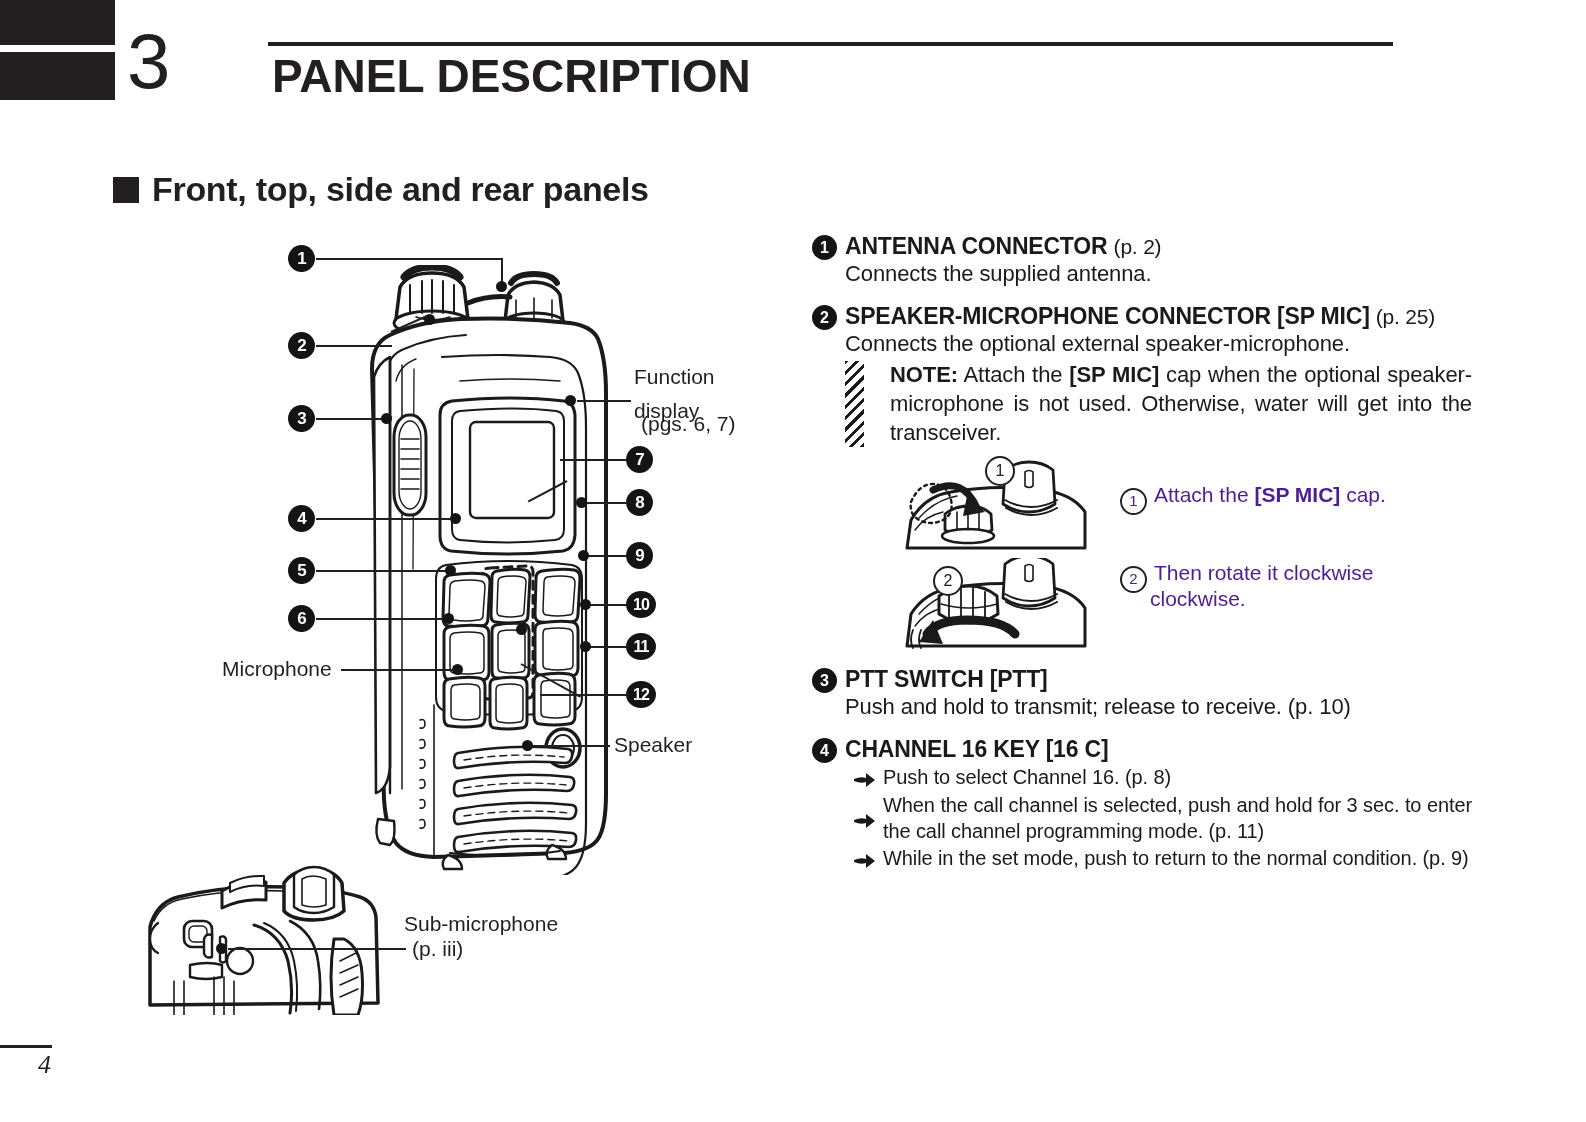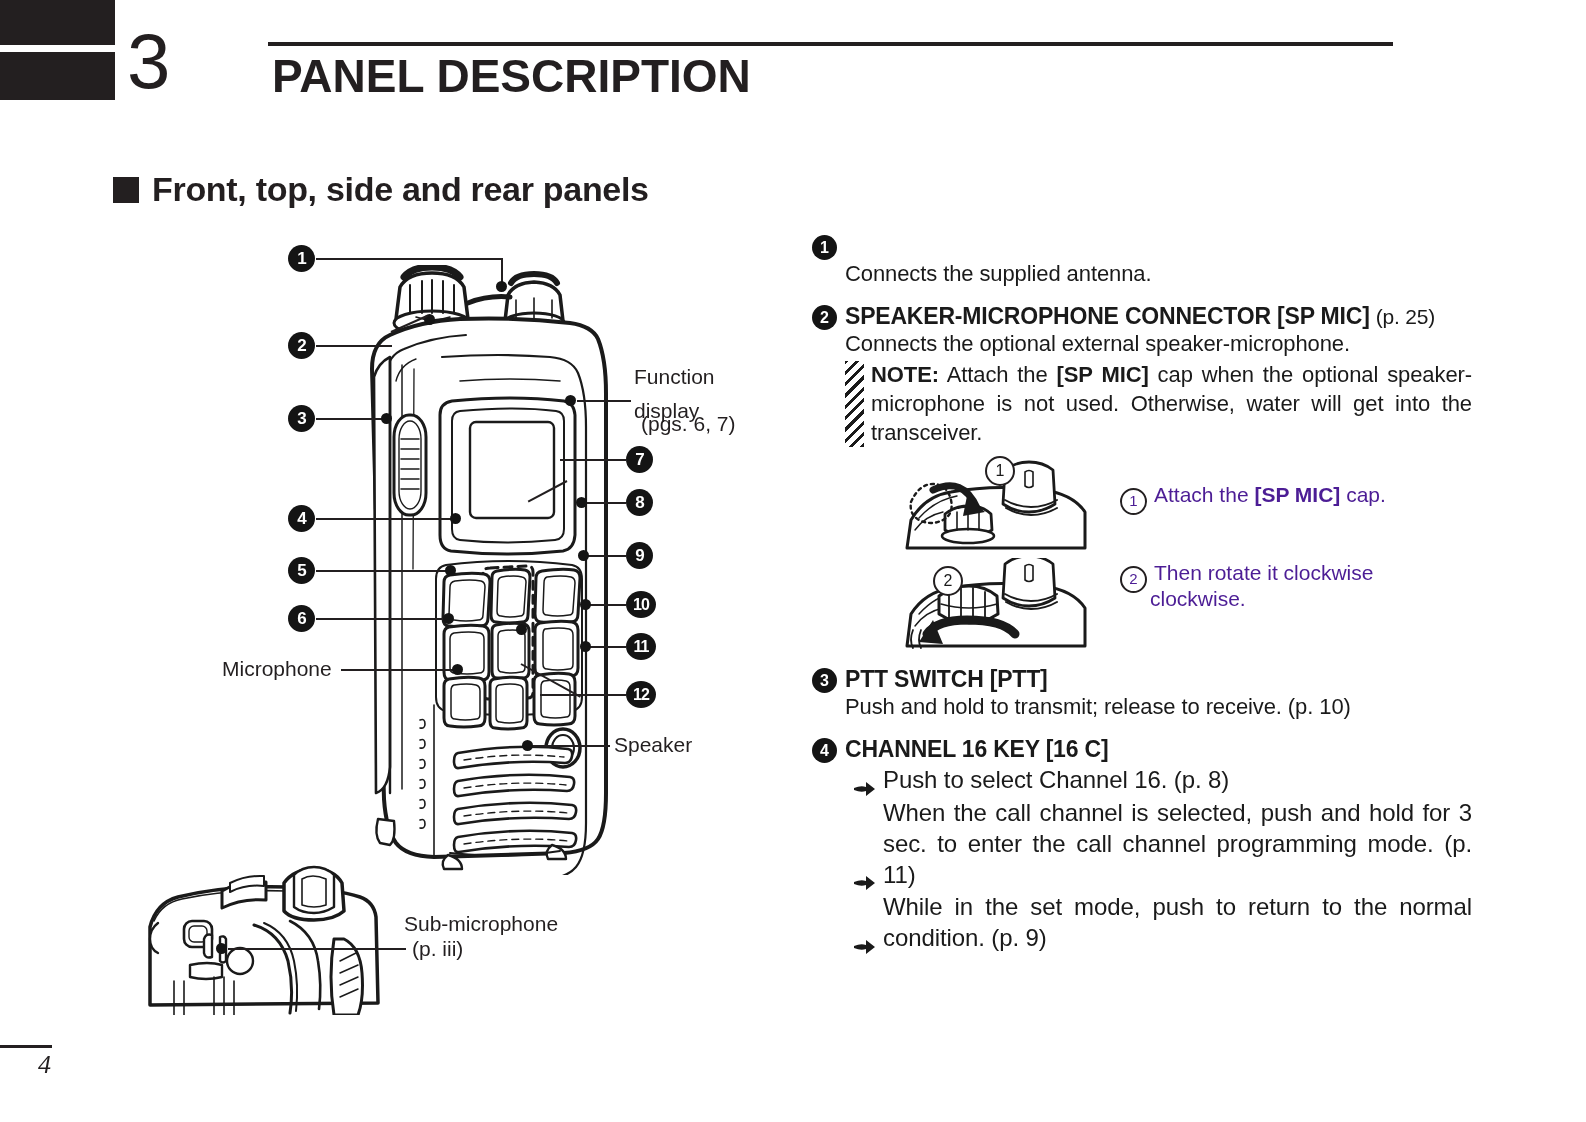--- a/index.html
+++ b/index.html
@@ -53,30 +53,30 @@
   .item-head{display:flex;align-items:flex-start;gap:8px;}
   .bullet{
     flex:0 0 auto;width:25px;height:25px;border-radius:50%;background:#141414;
     color:#fff;font-size:16px;font-weight:bold;display:flex;align-items:center;
     justify-content:center;margin-top:3px;
   }
   .head-txt{font-size:23px;font-weight:bold;letter-spacing:-0.2px;line-height:1.22;}
   .head-txt .pg{font-weight:normal;font-size:21px;}
   .body-txt{font-size:22px;line-height:1.28;margin-left:33px;letter-spacing:-0.1px;}
 
-  .note-wrap{margin-left:33px;margin-top:3px;display:flex;}
+  .note-wrap{margin-left:33px;margin-top:3px;display:flex;gap:19px;}
   .hatch{
     flex:0 0 auto;width:19px;margin-right:7px;
     background:repeating-linear-gradient(-45deg,#1a1a1a 0 3px,#fff 3px 8px);
   }
   .note-body{font-size:22px;line-height:1.30;text-align:justify;letter-spacing:-0.1px;}
   .note-body b{font-weight:bold;}
 
   .arrow-list{margin-left:42px;margin-top:2px;}
-  .arrow-row{display:flex;align-items:flex-end;gap:7px;font-size:24px;line-height:1.28;margin-bottom:2px;}
+  .arrow-row{display:flex;align-items:center;gap:7px;font-size:20px;line-height:1.28;margin-bottom:2px;}
   .arr{flex:0 0 auto;width:22px;margin-top:4px;}
   .arrow-row .t{text-align:justify;letter-spacing:-0.1px;}
 
   
   .capfig{position:absolute;left:905px;top:458px;width:570px;height:195px;}
   .capstep{position:absolute;font-size:21px;line-height:1.25;color:#4c1d95;}
   .circnum{
     display:inline-flex;align-items:center;justify-content:center;
     width:23px;height:23px;border-radius:50%;border:2px solid #231f20;
     font-size:15px;font-weight:normal;vertical-align:-4px;margin-right:7px;
@@ -312,20 +312,24 @@
   <div class="lbl" style="left:404px;top:912px;">Sub-microphone</div>
   <div class="lbl" style="left:412px;top:937px;">(p. iii)</div>
   <div class="lead" style="left:228px;top:948px;width:178px;"></div>
   <div class="dot" style="left:216px;top:943px;"></div>
 
   <div class="rcol">
 
     <div class="item">
       <div class="item-head">
         <span class="bullet">1</span>
+        <span class="head-txt">
+          <span>ANTENNA CONNECTOR</span>
+          <span class="pg">(p. 2)</span>
+        </span>
       </div>
       <div class="body-txt">Connects the supplied antenna.</div>
     </div>
 
     <div class="item" style="margin-top:14px;">
       <div class="item-head">
         <span class="bullet">2</span>
         <span class="head-txt">
           <span>SPEAKER-MICROPHONE CONNECTOR [SP MIC]</span>
           <span class="pg">(p. 25)</span>

